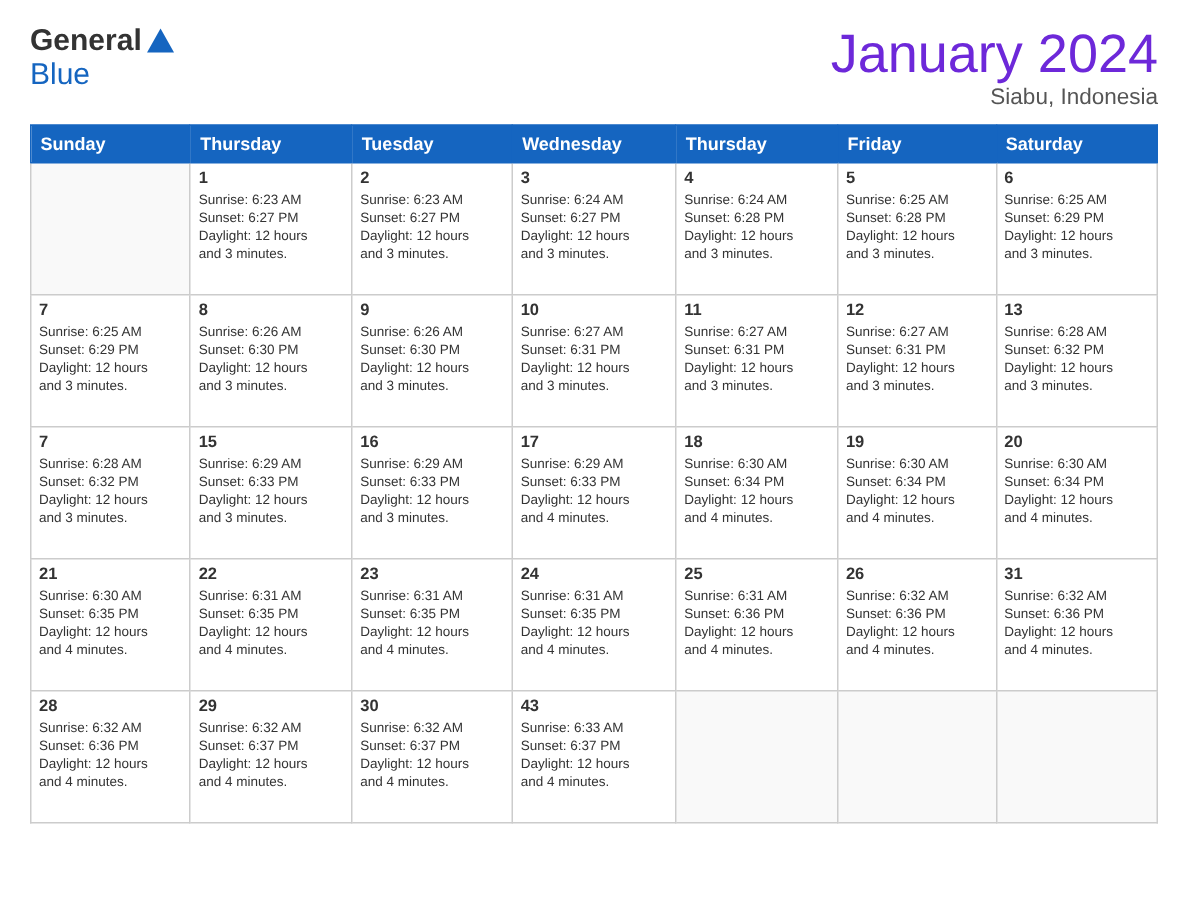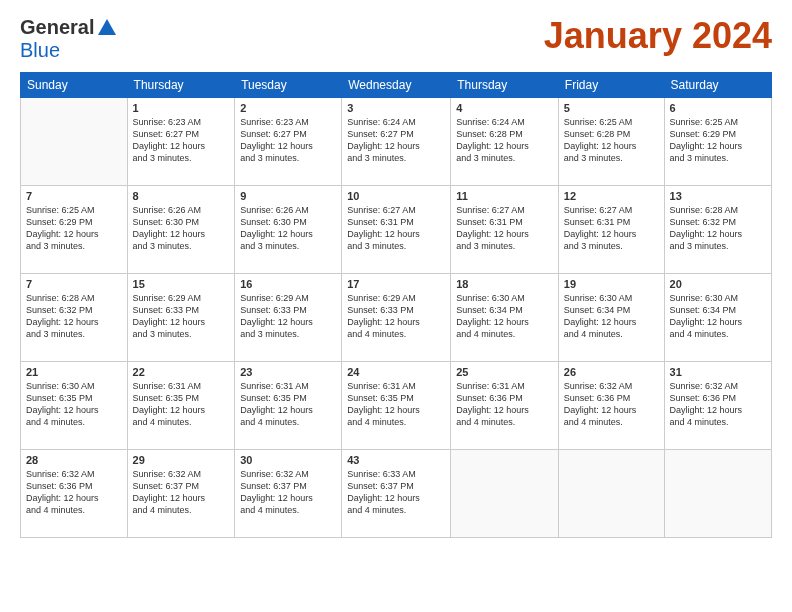--- a/index.html
+++ b/index.html
@@ -46,43 +46,43 @@
     .logo-icon {
       width: 22px;
       height: 22px;
       margin-left: 2px;
     }
     .title-block {
       text-align: right;
     }
     .month-title {
       font-size: 36px;
-      font-weight: bold;
-      color: #c2410c;
+      font-weight: normal;
+      color: #6d28d9;
       line-height: 1.1;
     }
     .location {
       font-size: 15px;
       color: #555;
     }
     .calendar {
       flex: 1;
       display: flex;
       flex-direction: column;
     }
     .cal-table {
       width: 100%;
       border-collapse: collapse;
       flex: 1;
     }
     .cal-header th {
       background: #1565c0;
       color: #fff;
       font-size: 12px;
-      font-weight: normal;
+      font-weight: bold;
       padding: 5px 6px;
       text-align: left;
       border: 1px solid #1565c0;
     }
     .cal-body td {
       border: 1px solid #ccc;
       vertical-align: top;
       padding: 4px 5px;
       font-size: 9.5px;
       color: #333;
@@ -113,20 +113,21 @@
       <div class="logo-text">
         <span class="logo-general">General</span>
         <svg class="logo-icon" viewBox="0 0 22 22" xmlns="http://www.w3.org/2000/svg">
           <polygon points="11,2 20,18 2,18" fill="#1565c0"></polygon>
         </svg>
       </div>
       <span class="logo-blue">Blue</span>
     </div>
     <div class="title-block">
       <div class="month-title">January 2024</div>
+      <div class="location">Siabu, Indonesia</div>
     </div>
   </div>
 
   <div class="calendar">
     <table class="cal-table">
       <thead>
         <tr class="cal-header">
           <th>Sunday</th>
           <th>Thursday</th>
           <th>Tuesday</th>

